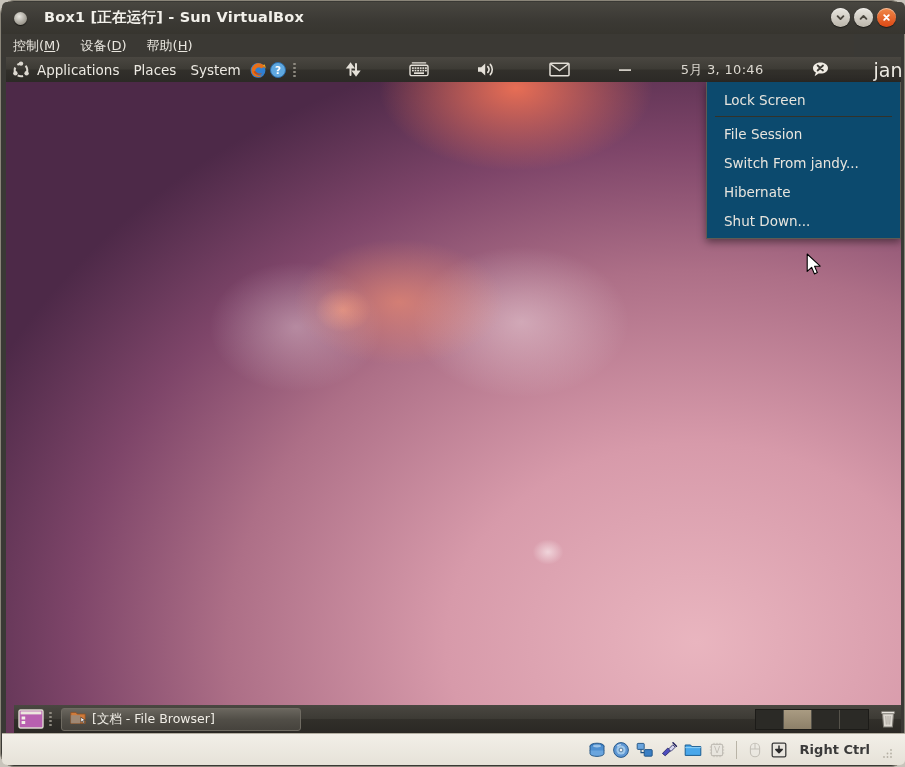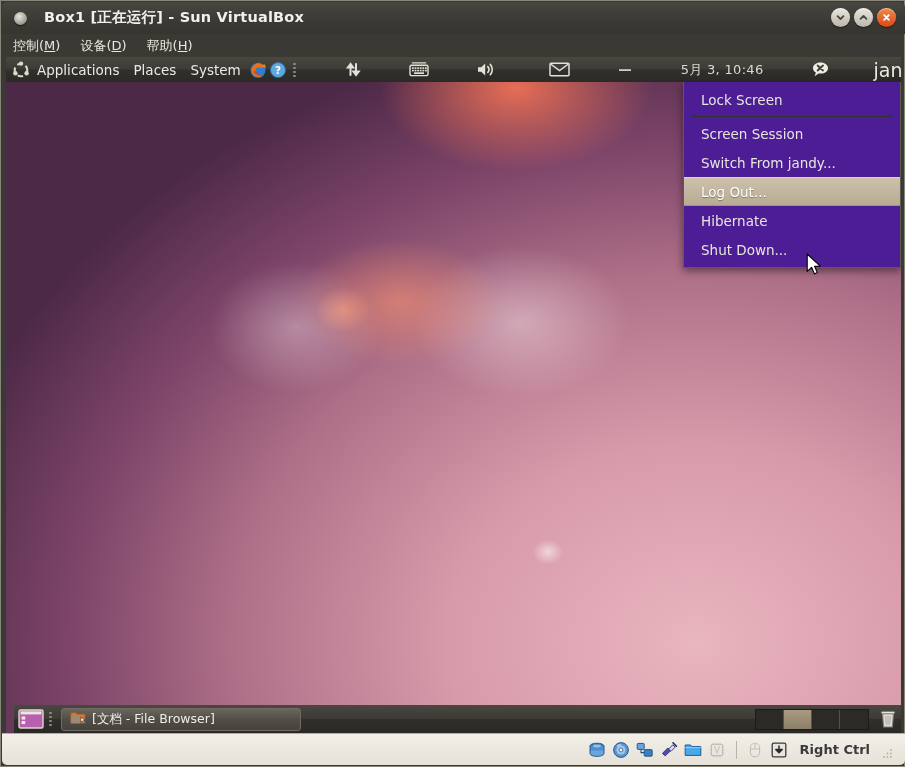--- a/index.html
+++ b/index.html
@@ -8,21 +8,21 @@
     background:#c8c4bb;
     font-family:"DejaVu Sans","Liberation Sans",sans-serif;
     overflow:hidden;
   }
 
   
   #vbox-window{
     position:absolute; left:0; top:0; width:905px; height:767px;
     background:#3a3935;
     border:1px solid #8a8579;
-    border-radius:0;
+    border-radius:14px;
   }
 
   
   #titlebar{
     position:absolute; left:1px; top:1px; width:903px; height:32px;
     background:linear-gradient(to bottom,#484640 0%,#3b3934 60%,#37352f 100%);
     border-top-left-radius:5px; border-top-right-radius:5px;
   }
   #title-dot{
     position:absolute; left:12px; top:10px; width:13px; height:13px;
@@ -93,22 +93,22 @@
       radial-gradient(ellipse 40px 32px at 337px 228px, rgba(255,160,120,.55), rgba(255,160,120,0) 70%),
       radial-gradient(ellipse 150px 105px at 515px 240px, rgba(255,245,248,.40), rgba(255,245,248,0) 72%),
       radial-gradient(ellipse 22px 18px at 542px 470px, rgba(255,250,250,.58), rgba(255,250,250,0) 70%),
       radial-gradient(ellipse 190px 115px at 510px 6px, rgba(255,120,85,.85), rgba(255,120,85,0) 72%),
       radial-gradient(ellipse 780px 620px at 690px 560px, #e9b5bf 0%, #d79aaa 32%, #ad6f87 60%, #7e4569 80%, #4d2948 100%),
       linear-gradient(135deg,#30152c 0%,#4a2142 38%,#8e4f70 70%,#d7a3b2 100%);
   }
 
   
   #session-menu{
-    position:absolute; right:0; top:25px; width:218px;
-    background:#4c1d95;
+    position:absolute; right:0; top:25px; width:195px;
+    background:#0c4a6e;
     border:1px solid #5e5b53;
     border-top:none;
     z-index:40;
     padding:3px 0 3px 0;
     box-shadow:0 3px 8px rgba(0,0,0,.45);
   }
   .mi{
     height:29px; display:flex; align-items:center;
     padding-left:17px;
     font-size:13.5px; color:#e8e5de;
@@ -292,23 +292,22 @@
             <path d="M3.9 4.4 a6.2 6.2 0 1 0 9.2 0" stroke="#ffffff" stroke-width="2" fill="none" stroke-linecap="round"></path>
             <path d="M8.5 1.4 L8.5 7.8" stroke="#ffffff" stroke-width="2" stroke-linecap="round"></path>
           </svg>
         </span>
       </div>
     </div>
 
     <div id="session-menu">
       <div class="mi">Lock Screen</div>
       <div class="msep"></div>
-      <div class="mi">Screen Session</div>
+      <div class="mi">File Session</div>
       <div class="mi">Switch From jandy...</div>
-      <div class="mi sel">Log Out...</div>
       <div class="mi">Hibernate</div>
       <div class="mi">Shut Down...</div>
     </div>
 
     <span id="cursor">
       <svg width="17" height="24" viewBox="0 0 17 24">
         <path d="M1.2 1 L1.2 18.4 L5.6 14.3 L8.4 20.9 L11.3 19.6 L8.6 13.2 L14.2 13.1 Z" fill="#ffffff" stroke="#000000" stroke-width="1.1" stroke-linejoin="round"></path>
       </svg>
     </span>
 

